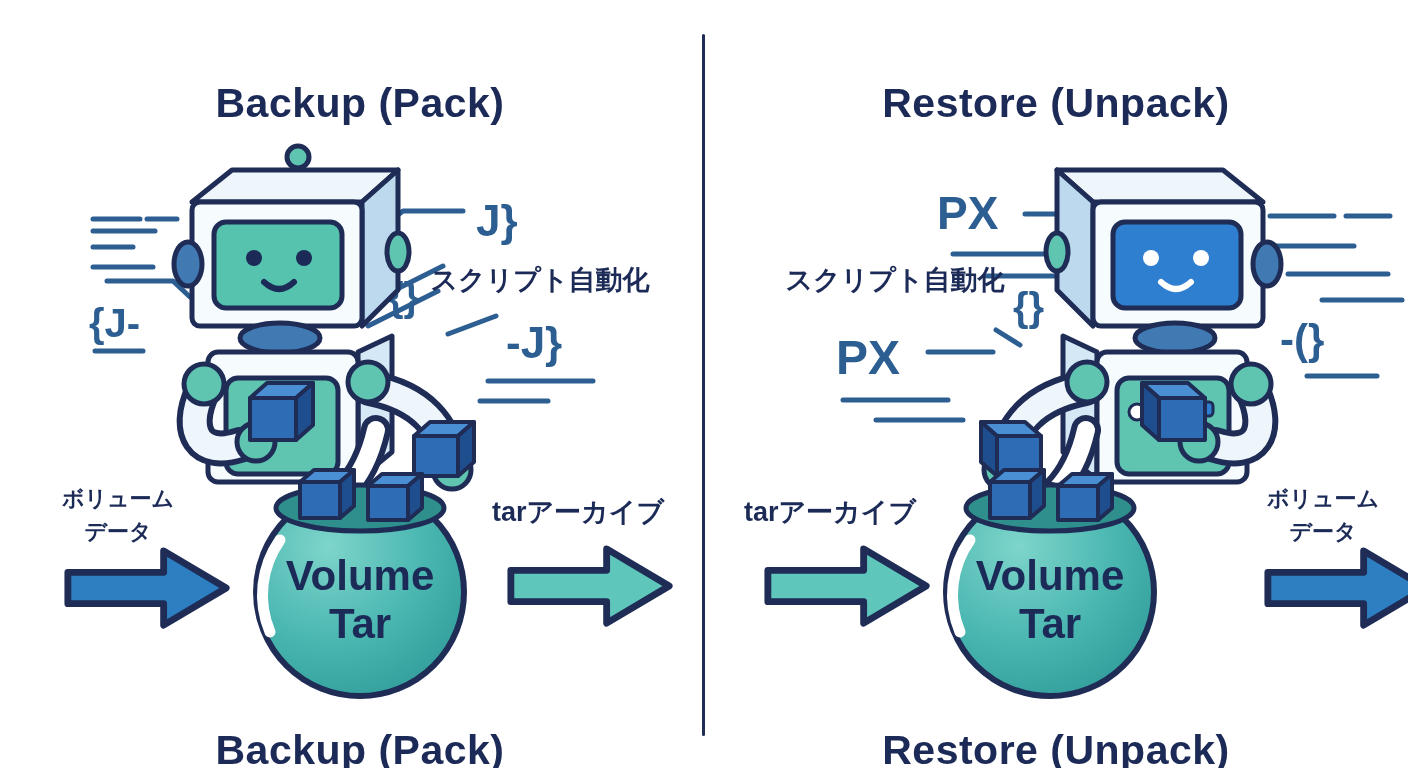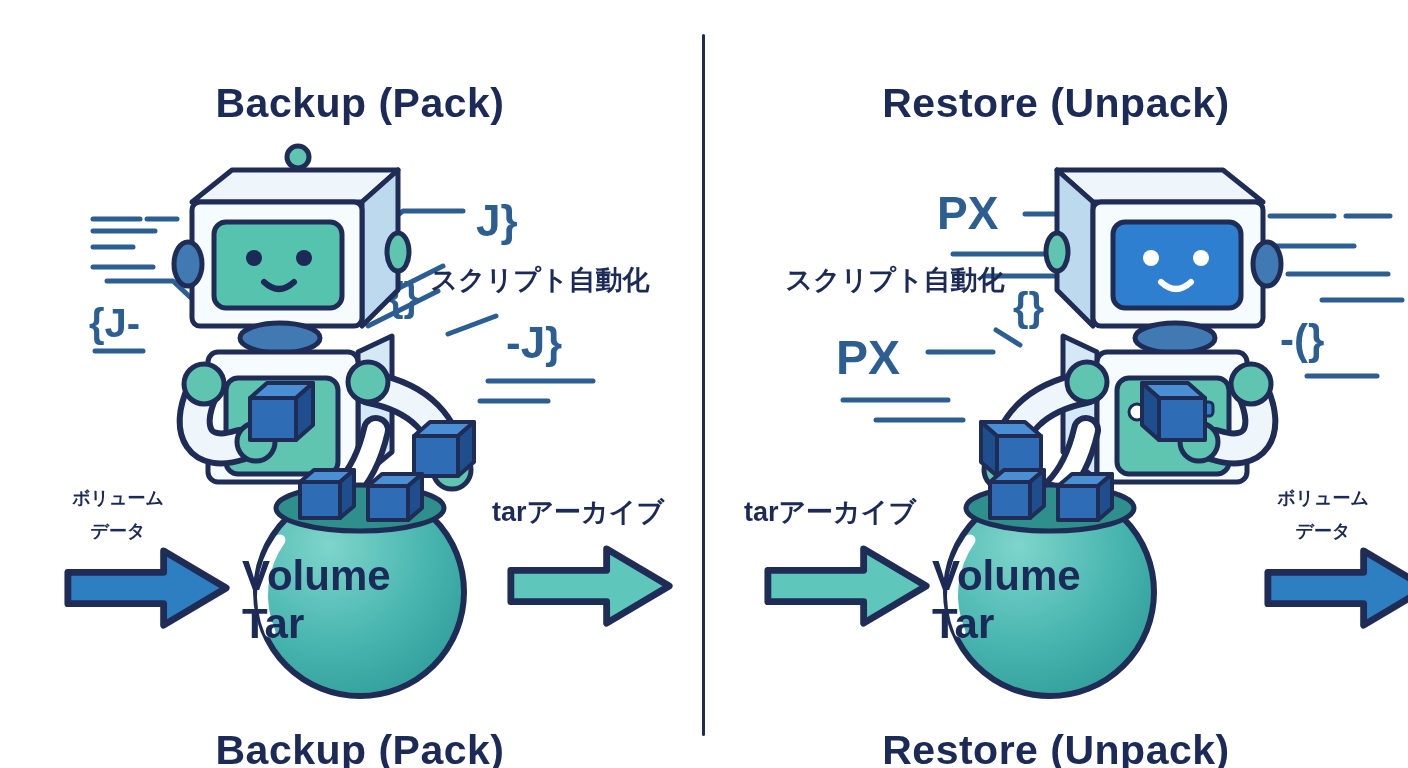--- a/index.html
+++ b/index.html
@@ -1,22 +1,22 @@
 <!DOCTYPE html>
 <html><head>
 <meta charset="utf-8">
 <style>
   html,body{margin:0;padding:0;background:#ffffff;}
   .stage{position:relative;width:1408px;height:768px;background:#ffffff;overflow:hidden;
          font-family:"Liberation Sans",sans-serif;color:#1b2a56;}
   .panel{position:absolute;inset:0;margin-top:44px;}
   .abs{position:absolute;}
   .title{position:absolute;font-weight:bold;font-size:41px;color:#1b2a56;text-align:center;letter-spacing:.5px;}
-  .jp{position:absolute;font-weight:bold;color:#1b2a56;text-align:center;line-height:33px;font-size:18px;}
-  .pot-text{position:absolute;width:236px;text-align:left;font-weight:bold;color:#1b2a56;
+  .jp{position:absolute;font-weight:bold;color:#1b2a56;text-align:center;line-height:33px;font-size:22px;}
+  .pot-text{position:absolute;width:236px;text-align:center;font-weight:bold;color:#1b2a56;
             font-size:42px;line-height:48px;}
   .divider{position:absolute;left:702px;top:34px;width:3px;height:702px;background:#1e2c56;border-radius:2px;}
   svg.abs{overflow:visible;}
   .ol{stroke:#1e2c56;stroke-width:5;stroke-linejoin:round;}
   .ln{stroke:#1e2c56;stroke-width:5;stroke-linecap:round;}
   .dd{stroke:#2d5e92;stroke-width:5;fill:none;stroke-linecap:round;stroke-linejoin:round;}
   .gl{font-weight:bold;fill:#2d5e92;font-family:"Liberation Sans",sans-serif;}
   .arm-out{stroke:#1e2c56;stroke-width:36;fill:none;stroke-linecap:round;}
   .arm-in{stroke:#eef6fc;stroke-width:24;fill:none;stroke-linecap:round;}
   .cube-front{fill:#2e6cb5;}

